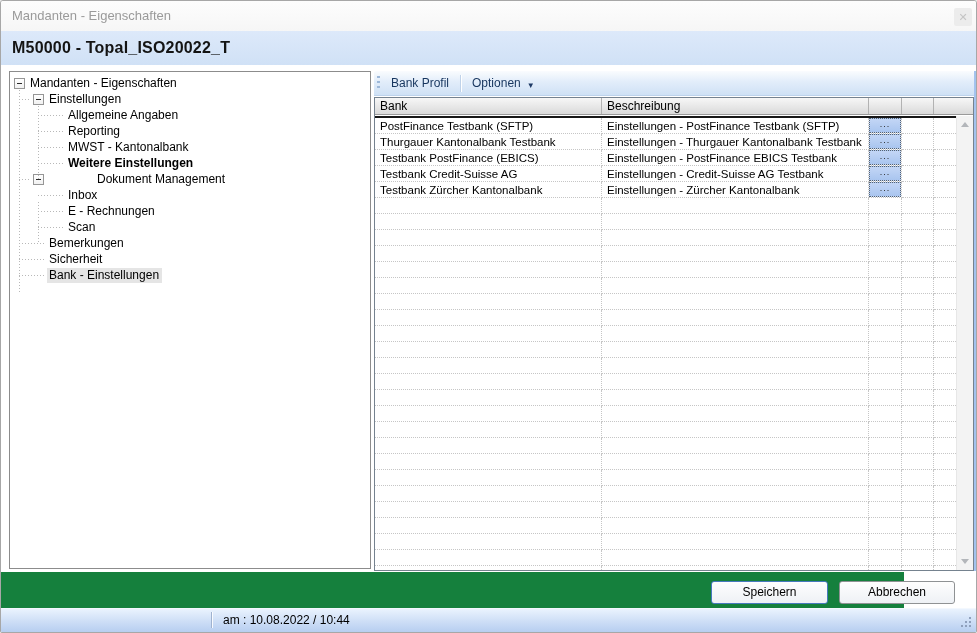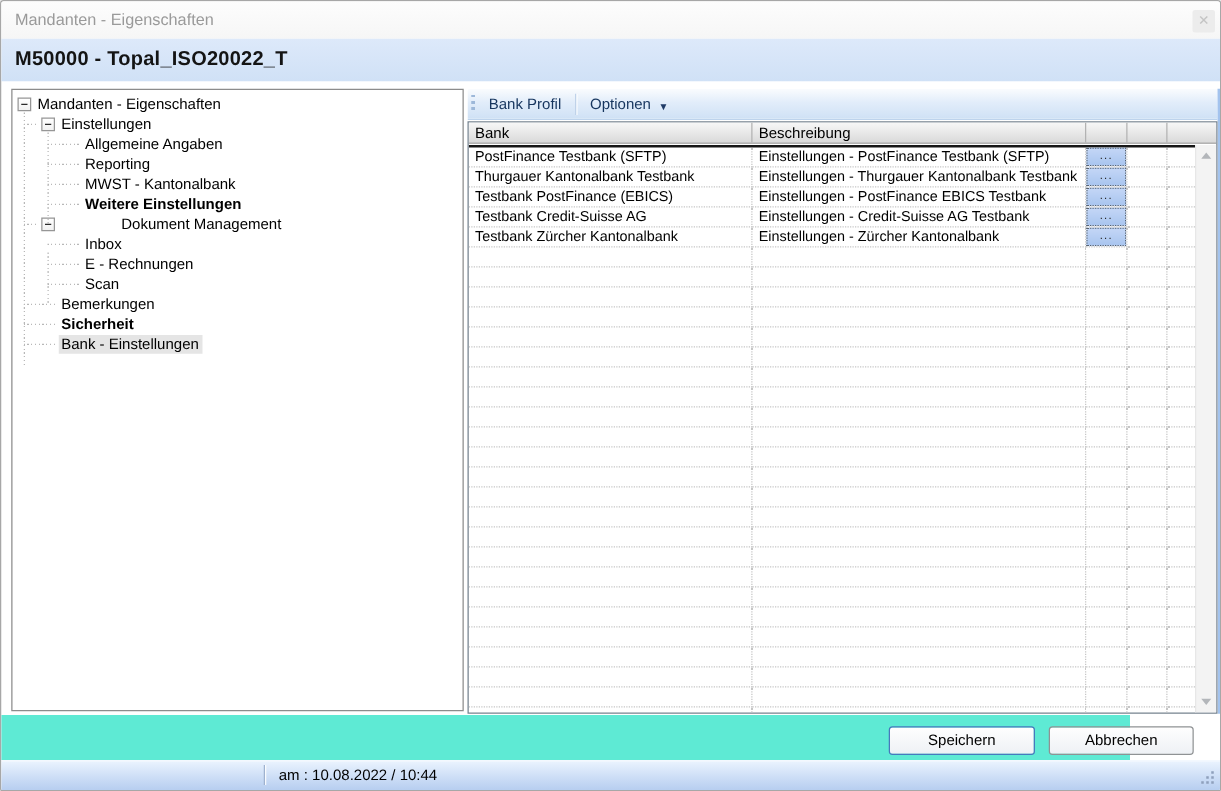--- a/index.html
+++ b/index.html
@@ -126,21 +126,21 @@
     border-left: 4px solid transparent; border-right: 4px solid transparent;
     border-bottom: 5px solid #b3b6ba;
   }
   .tri-down {
     position: absolute; left: 4px; top: 6px; width: 0; height: 0;
     border-left: 4px solid transparent; border-right: 4px solid transparent;
     border-top: 5px solid #b3b6ba;
   }
 
   
-  .footerband { position: absolute; left: 0; top: 571px; width: 903px; height: 36px; background: #5eead4; }
+  .footerband { position: absolute; left: 0; top: 571px; width: 903px; height: 36px; background: #15803d; }
   .btn {
     position: absolute; top: 9px; height: 23px; border-radius: 3px;
     background: linear-gradient(#fefefe, #eef1f5);
     font-size: 12px; color: #000; text-align: center; line-height: 21px; cursor: pointer;
     font-family: "Liberation Sans", sans-serif;
   }
   .btn-save { left: 710px; width: 117px; border: 1px solid #4779bd; }
   .btn-cancel { left: 838px; width: 116px; border: 1px solid #8f9294; }
 
   
@@ -218,21 +218,21 @@
         <div class="tree-row">
           <div class="t-stub" style="left: 28px; width: 26px;"></div>
           <span class="t-label" style="left: 56px;">Scan</span>
         </div>
         <div class="tree-row">
           <div class="t-stub" style="left: 9px; width: 26px;"></div>
           <span class="t-label" style="left: 37px;">Bemerkungen</span>
         </div>
         <div class="tree-row">
           <div class="t-stub" style="left: 9px; width: 26px;"></div>
-          <span class="t-label" style="left: 37px; font-weight: bold;">Sicherheit</span>
+          <span class="t-label" style="left: 37px;">Sicherheit</span>
         </div>
         <div class="tree-row">
           <div class="t-stub" style="left: 9px; width: 26px;"></div>
           <span class="t-label selected" style="left: 37px;">Bank - Einstellungen</span>
         </div>
         <div class="t-vline" style="left: 9px; top: 18px; height: 202px;"></div>
         <div class="t-vline" style="left: 28px; top: 34px; height: 74px;"></div>
         <div class="t-vline" style="left: 28px; top: 130px; height: 42px;"></div>
       </div>
   </div>

